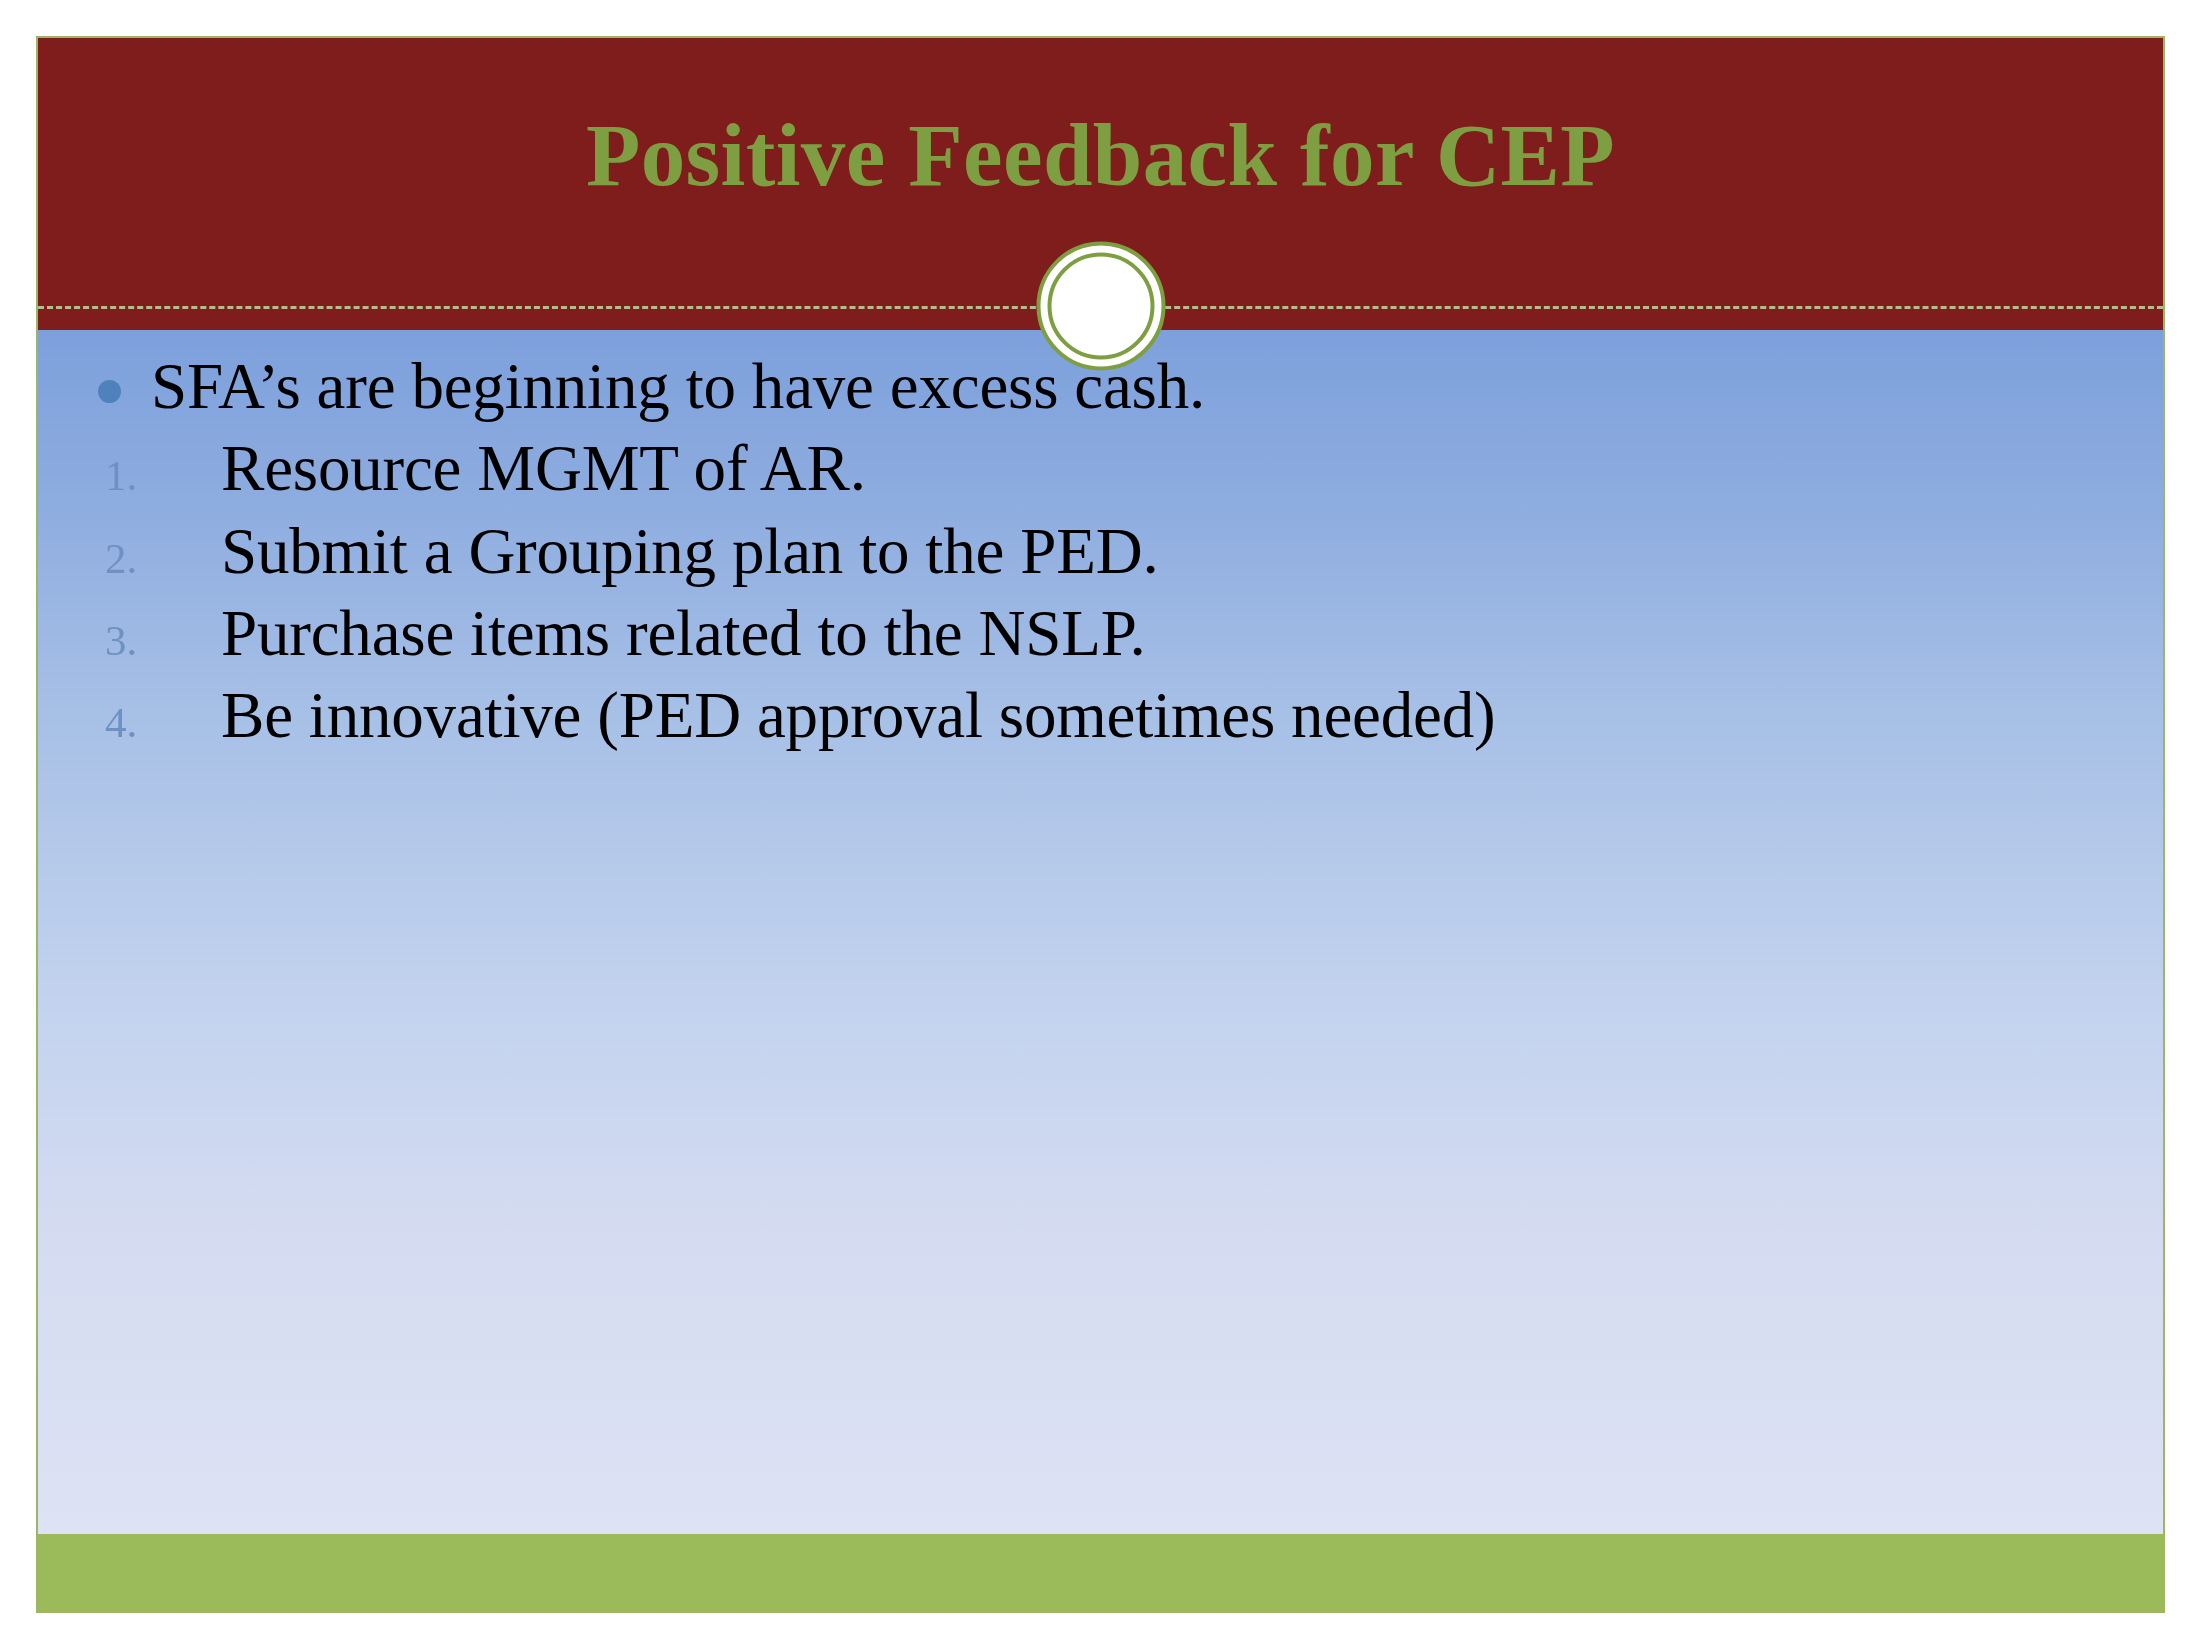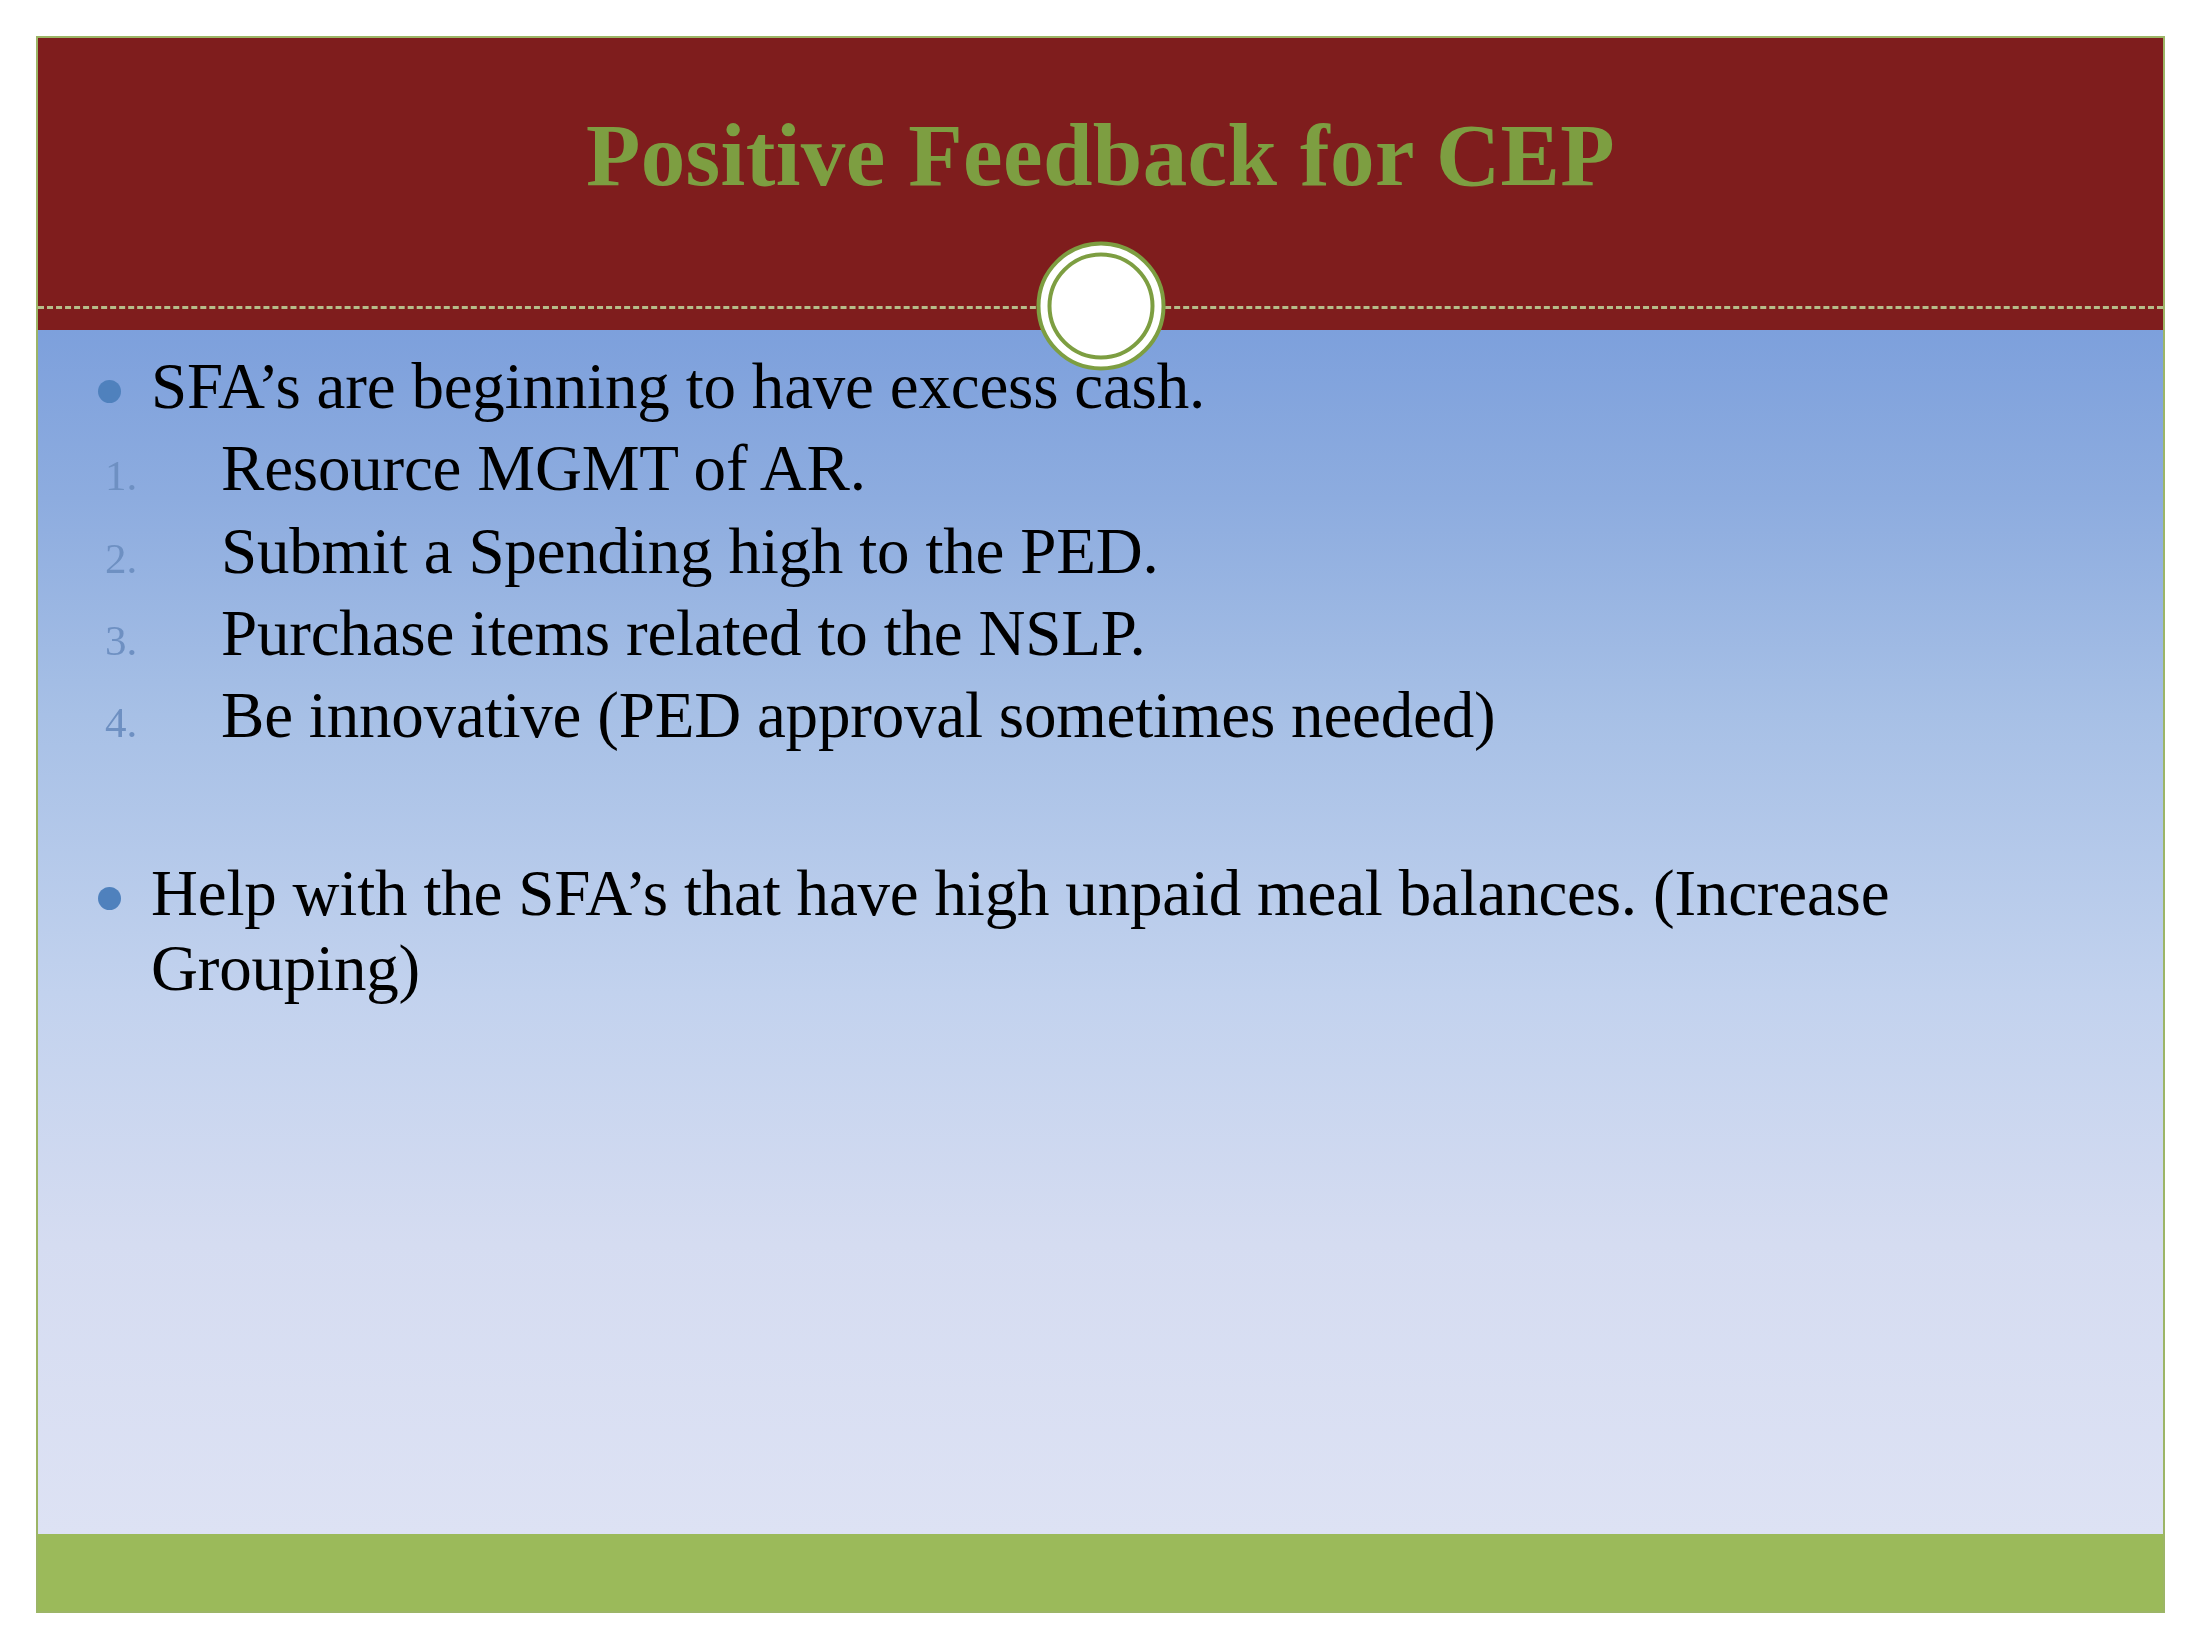--- a/index.html
+++ b/index.html
@@ -221,37 +221,31 @@
       <div class="bullet-text">SFA’s are beginning to have excess cash.</div>
     </div>
 
     <div class="num-row row-gap">
       <div class="num-marker">1.</div>
       <div class="num-text">Resource MGMT of AR.</div>
     </div>
 
     <div class="num-row row-gap">
       <div class="num-marker">2.</div>
-      <div class="num-text">Submit a Spending high to the PED.</div>
+      <div class="num-text">Submit a Grouping plan to the PED.</div>
     </div>
 
     <div class="num-row row-gap">
       <div class="num-marker">3.</div>
       <div class="num-text">Purchase items related to the NSLP.</div>
     </div>
 
     <div class="num-row row-gap">
       <div class="num-marker">4.</div>
       <div class="num-text">Be innovative (PED approval sometimes needed)</div>
     </div>
 
     <div class="block-gap"></div>
 
-    <div class="bullet-row">
-      <div class="bullet-marker">
-        <span class="bullet-dot"></span>
-      </div>
-      <div class="bullet-text">Help with the SFA’s that have high unpaid meal balances. (Increase Grouping)</div>
-    </div>
 
   </div>
 </div>
 
 
 </body></html>

